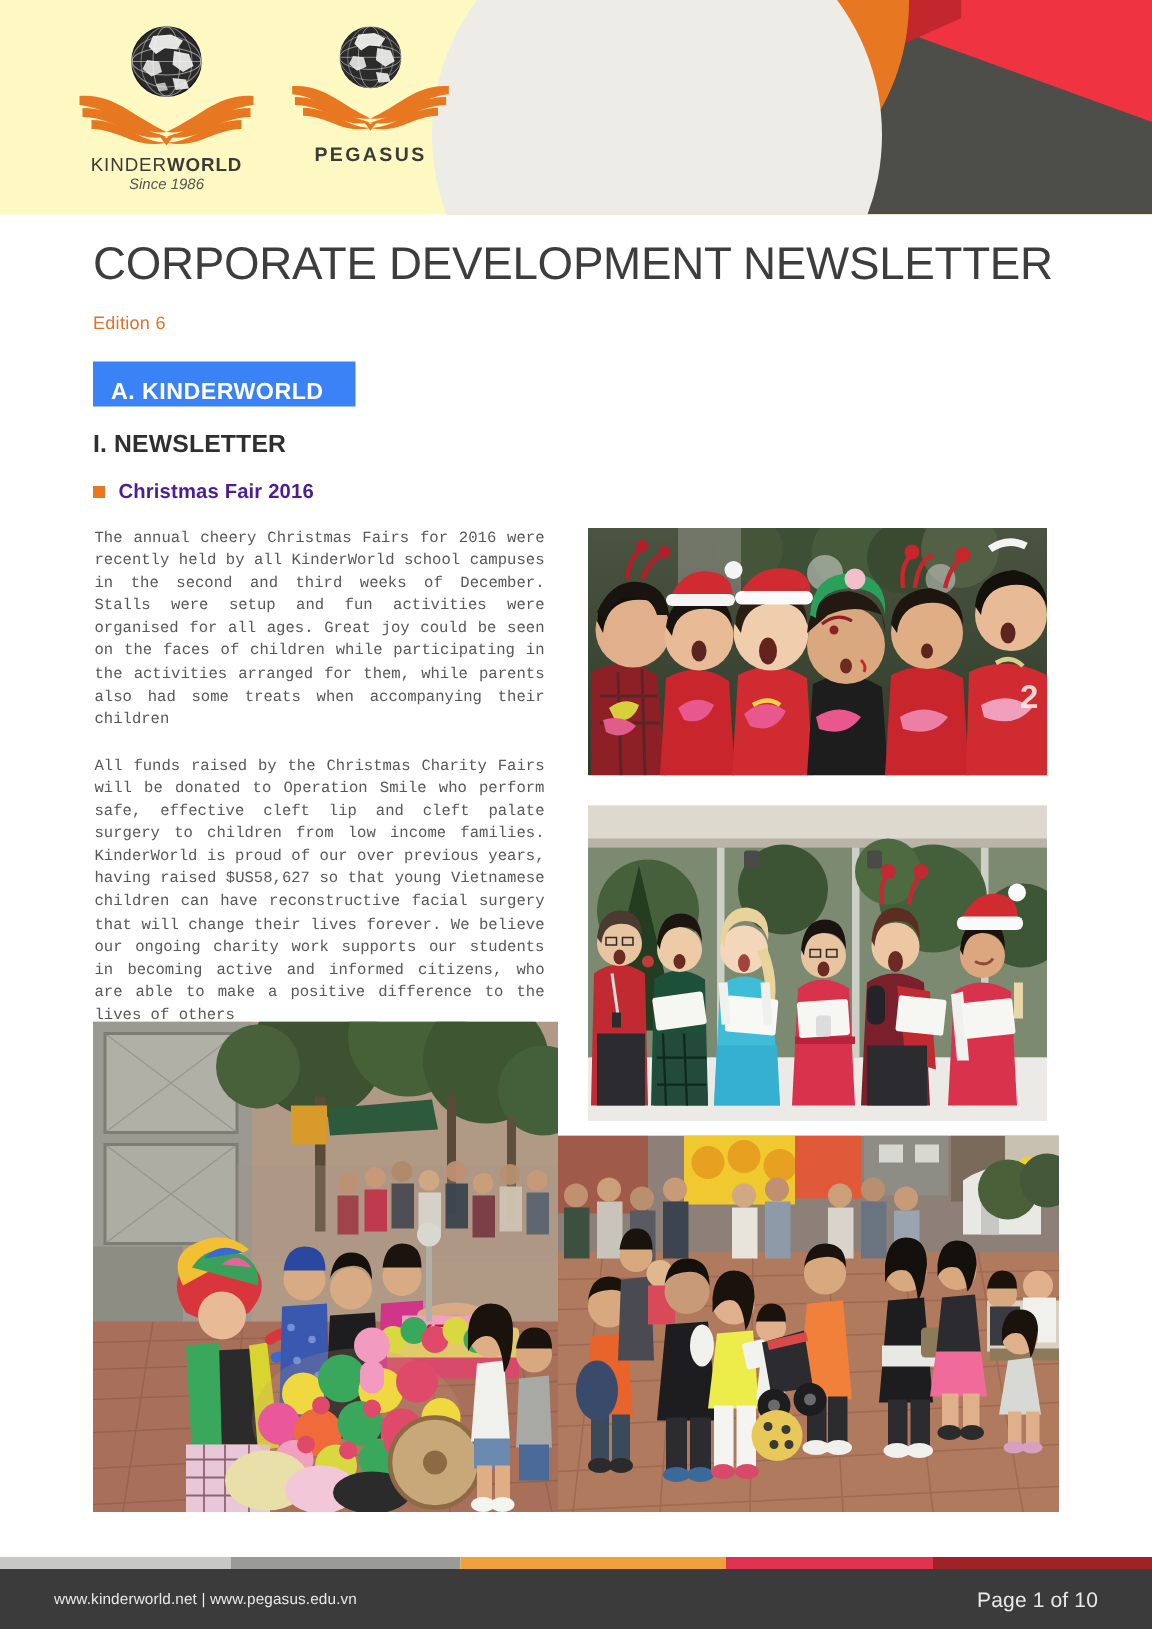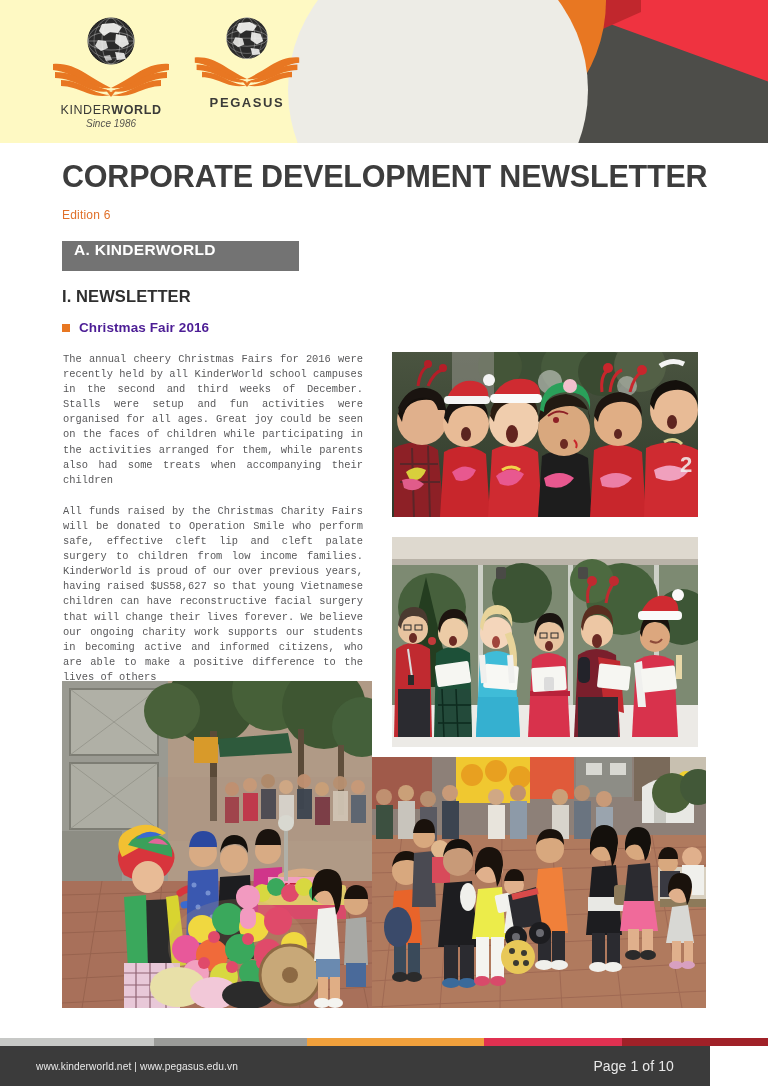--- a/index.html
+++ b/index.html
@@ -46,28 +46,28 @@
   .globe{margin:0 auto;display:block;}
   .hands{display:block;margin:-14px auto 0 auto;}
   .kw-name{font-size:12.5px;letter-spacing:.6px;color:#3b3b38;margin-top:5px;font-weight:400;}
   .kw-name b{font-weight:700;}
   .kw-since{font-family:Liberation Sans, sans-serif;font-style:italic;font-size:10px;color:#55544f;margin-top:1px;}
   .pg-name{font-size:13px;letter-spacing:1.6px;color:#3b3b38;font-weight:700;margin-top:7px;}
 
   
   .title-wrap{position:absolute;left:62px;top:160px;width:660px;}
   .main-title{
-    font-size:30.5px;font-weight:700;color:#3d3d3d;letter-spacing:-0.2px;
+    font-size:30.5px;font-weight:400;color:#3d3d3d;letter-spacing:-0.2px;
     line-height:1.05;white-space:nowrap;
   }
   .edition{font-size:12px;color:#e0702a;margin-top:16px;letter-spacing:.2px;}
 
   .section-band{
-    position:absolute;left:62px;top:241px;width:237px;height:30px;
-    background:#737373;display:flex;align-items:flex-start;
+    position:absolute;left:62px;top:241px;width:175px;height:30px;
+    background:#3b82f6;display:flex;align-items:flex-end;
   }
   .section-band span{
     color:#fff;font-size:15.5px;font-weight:700;letter-spacing:.3px;padding-left:12px;
   }
 
   .op-heading{
     position:absolute;left:62px;top:287px;
     font-size:16.5px;font-weight:700;color:#2f2f2f;letter-spacing:.1px;
   }
   .sub-heading{
@@ -93,21 +93,21 @@
 
   
   .foot-stripe{position:absolute;left:0;top:1038px;width:768px;height:8px;display:flex;}
   .foot-stripe i{display:block;height:100%;}
   .s1{width:40%;background:#c7c8c6;}
   .s2{width:40%;background:#9a9b98;}
   .s3{width:46%;background:#f0a03c;}
   .s4{width:36%;background:#e03151;}
   .s5{width:38%;background:#a02128;}
   .footer{
-    position:absolute;left:0;top:1046px;width:710px;height:40px;background:#3b3b3b;
+    position:absolute;left:0;top:1046px;width:768px;height:40px;background:#3b3b3b;
     display:flex;align-items:center;justify-content:space-between;
   }
   .foot-left{color:#e9e9e9;font-size:10.2px;padding-left:36px;letter-spacing:.1px;}
   .foot-right{color:#e9e9e9;font-size:14px;padding-right:36px;letter-spacing:.1px;}
 </style>
 </head>
 <body>
 
 <div class="page">
 

